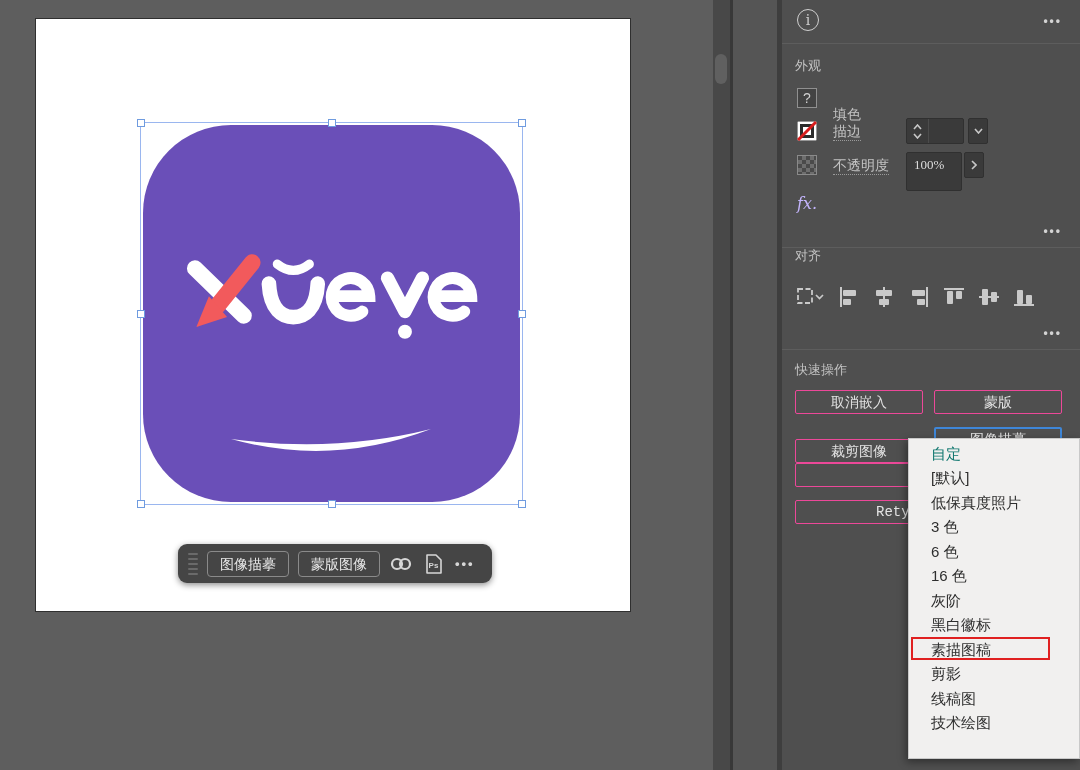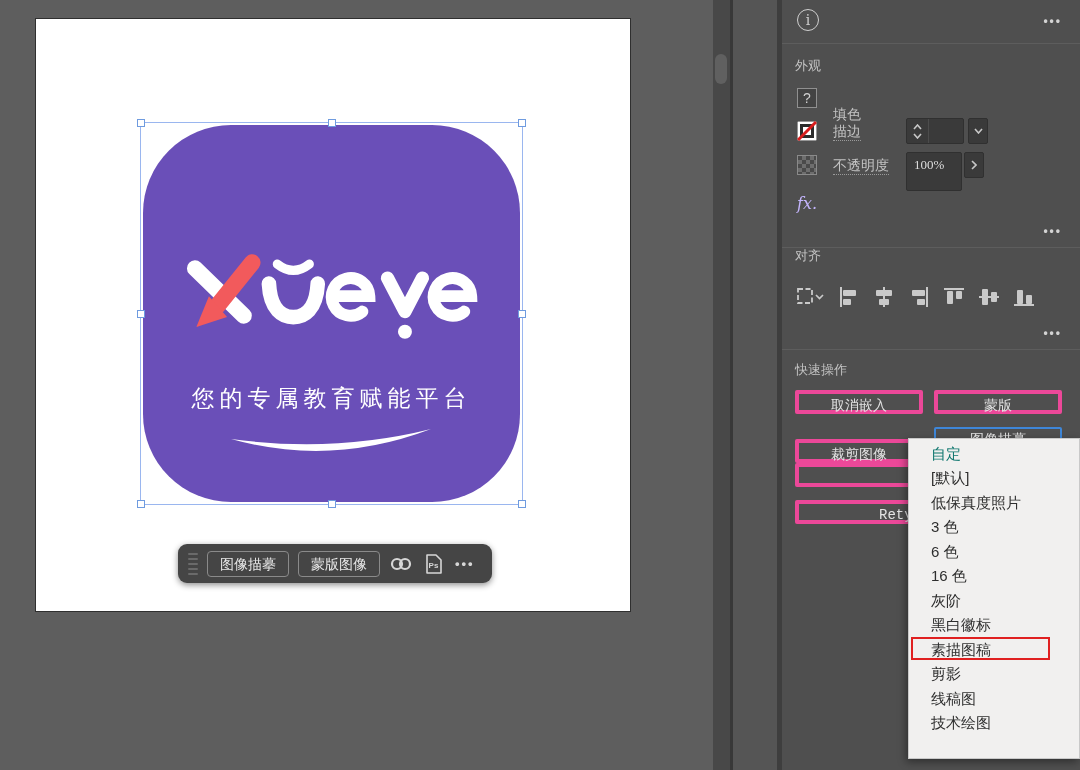--- a/index.html
+++ b/index.html
@@ -63,21 +63,21 @@
   .stepper-arrows { position:absolute; left:0; top:0; width:22px; height:100%;
                     display:flex; flex-direction:column; align-items:center; justify-content:center; gap:3px;
                     border-right:1px solid #4c4c4c; }
   .chev-btn { position:absolute; background:#3a3a3a; border:1px solid #303030; border-radius:2px;
               display:flex; align-items:center; justify-content:center; }
   .fx { position:absolute; left:15px; font-style:italic; font-size:16px; color:#c4b5fd;
         font-family:"DejaVu Serif", serif; }
 
   .align-row { position:absolute; left:13px; top:286px; width:272px; display:flex; align-items:center; gap:13px; }
 
-  .qa-btn { position:absolute; height:24px; background:transparent; border:4px solid #ec4899; border-radius:2px;
+  .qa-btn { position:absolute; height:24px; background:transparent; border:1px solid #ec4899; border-radius:2px;
             color:#e3e3e3; font-size:14px; text-align:center; line-height:22px; }
   .qa-btn.active { border:2px solid #3e86d8; line-height:20px; }
 
   
   .trace-menu { left:908px; top:438px; width:172px; height:321px; background:#f1f0ef;
                 border:1px solid #c9c9c9; box-shadow:-2px 3px 8px rgba(0,0,0,.4); padding-top:3px; z-index:50; }
   .menu-item { height:24.5px; display:flex; align-items:center; padding-left:22px;
                font-size:15px; color:#2e2e2e; white-space:nowrap; }
   .menu-item.disabled { color:#0f766e; }
   .red-annotation { position:absolute; left:2px; top:198px; width:139px; height:23px;
@@ -101,21 +101,20 @@
         <path d="M138 30 Q 161 48 184 30" stroke="#ffffff" stroke-width="13" stroke-linecap="round" fill="none"></path>
         <path d="M126 58 C 128 96 146 106 161 106 C 176 106 194 96 196 58" stroke="#ffffff" stroke-width="21" stroke-linecap="round" fill="none"></path>
 
         <path d="M216 76 L 270 76 A 27 27 0 1 0 260 98" stroke="#ffffff" stroke-width="17" stroke-linecap="round" fill="none"></path>
 
         <path d="M296 50 L 321 98 L 346 50" stroke="#ffffff" stroke-width="19" stroke-linecap="round" stroke-linejoin="round" fill="none"></path>
         <circle cx="321" cy="127" r="10" fill="#ffffff"></circle>
 
         <path d="M362 76 L 416 76 A 27 27 0 1 0 406 98" stroke="#ffffff" stroke-width="17" stroke-linecap="round" fill="none"></path>
       </svg>
-      <div class="abs tagline">您的专属教育赋能平台</div>
       <svg class="abs smile" viewBox="0 0 200 40">
         <path d="M0 14 Q 100 42 200 4 Q 104 28 0 14 Z" fill="#ffffff"></path>
       </svg>
     </div>
 
     <div class="abs sel-box">
       <div class="handle" style="left:-4px;top:-4px;"></div>
       <div class="handle" style="left:187px;top:-4px;"></div>
       <div class="handle" style="right:-4px;top:-4px;"></div>
       <div class="handle" style="left:-4px;top:187px;"></div>

